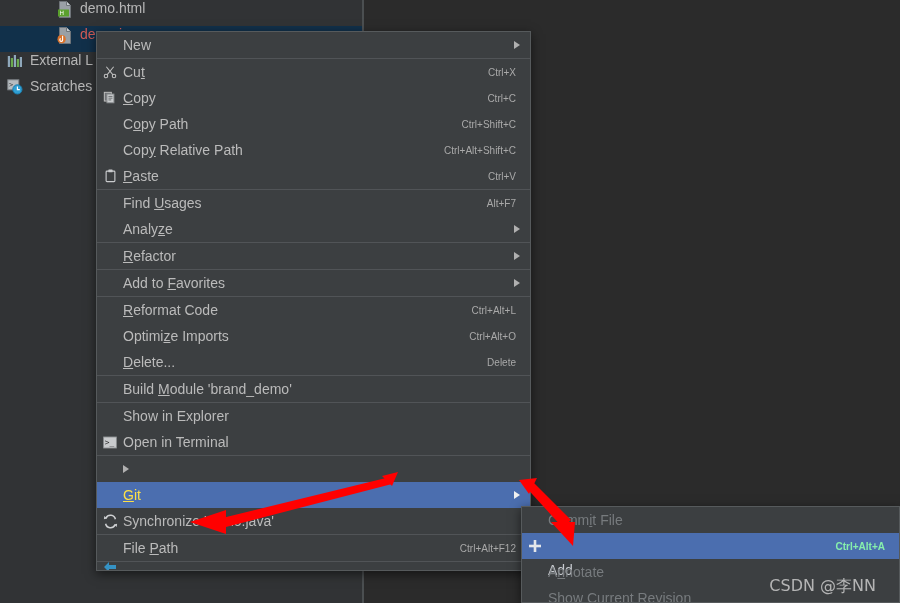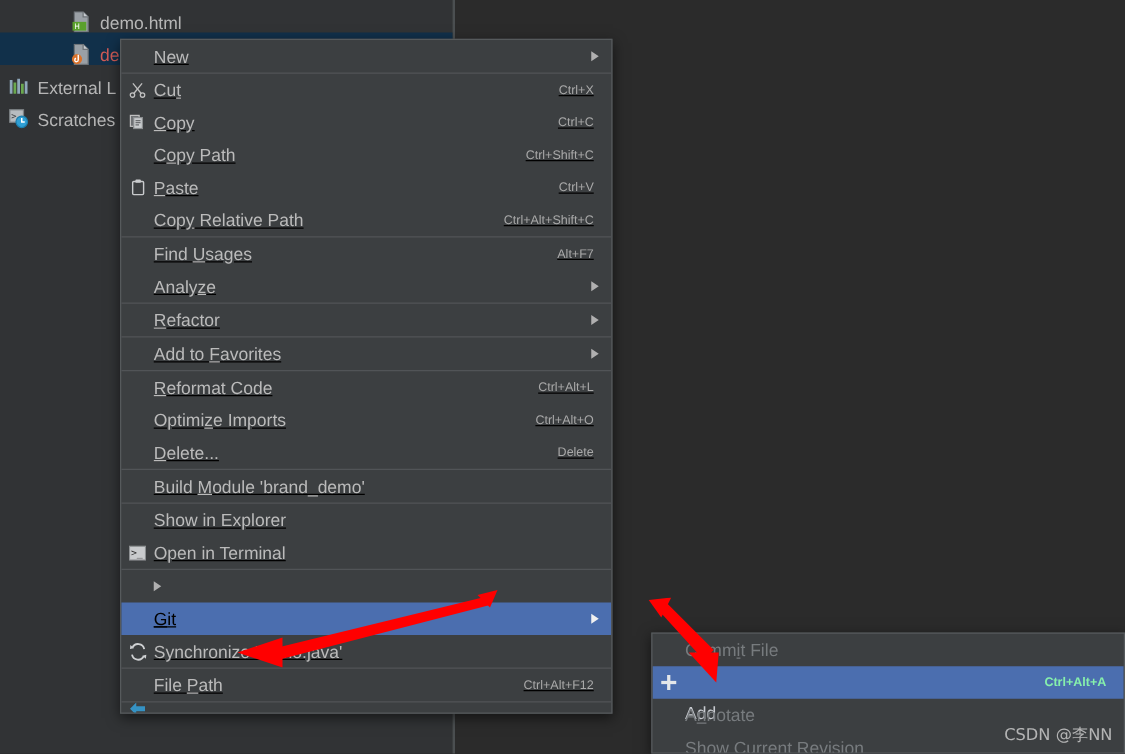--- a/index.html
+++ b/index.html
@@ -22,21 +22,21 @@
     background:#4b4f51;
   }
   .editor-area {
     position:absolute; left:364px; top:0; right:0; height:603px;
     background:#2b2b2b;
   }
 
   
   .tree { position:absolute; left:0; top:0; width:362px; }
   .tree-row {
-    position:relative; height:26px; display:flex; align-items:flex-end;
+    position:relative; height:26px; display:flex; align-items:flex-start;
     font-size:14px; color:#bbbbbb; white-space:nowrap;
   }
   .tree-row.selected { background:#11304a; }
   .tree-row .tw-icon {
     width:18px; height:18px; margin-right:6px; flex:0 0 auto;
     display:flex; align-items:center; justify-content:center;
   }
   .tree-label { font-size:14px; }
   .tree-label.java { color:#cf5b56; }
   .tree-label.plain { color:#b6b6b6; }
@@ -45,35 +45,35 @@
   .indent-0 { padding-left:6px; }
 
   
   .menu {
     position:absolute;
     background:#3c3f41;
     border:1px solid #565a5c;
     box-shadow:0 3px 10px rgba(0,0,0,.55);
     padding:0;
   }
-  #main-menu { left:96px; top:31px; width:394px;text-decoration:underline; }
+  #main-menu { left:96px; top:31px; width:435px; }
   #git-submenu { left:521px; top:506px; width:379px; height:97px; overflow:hidden; }
 
   .mi {
     position:relative; height:26px; display:flex; align-items:center;
     font-size:14px; color:#bbbbbb; cursor:default; white-space:nowrap;
   }
   .mi .icon-slot {
     width:26px; flex:0 0 auto; display:flex; align-items:center; justify-content:center;
   }
   .mi .mi-label { flex:1 1 auto; }
   .mi .mi-accel { color:#a9a9a9; font-size:10px; padding-right:14px; }
   .mi .mi-arrow { padding-right:10px; display:flex; align-items:center; }
   .mi.selected { background:#4b6eaf; }
-  .mi.selected .mi-label, .mi.selected .mi-accel { color:#000000; }
+  .mi.selected .mi-label, .mi.selected .mi-accel { color:#fde047; }
   .mi.disabled .mi-label, .mi.disabled .mi-accel { color:#777b7e; }
   .mi.selected.disabled .mi-label { color:#c8cbd0;margin-top:47px; }
   .mi.selected.disabled .mi-accel { color:#86efac;font-weight:bold; }
   .mi .mn { text-decoration:underline; }
 
   .mi-sep { height:1px; background:#515457; margin:0; }
 
   .arrow-tri {
     width:0;height:0;border-left:6px solid #b0b0b0;
     border-top:4px solid transparent;border-bottom:4px solid transparent;
@@ -81,22 +81,22 @@
   .mi.selected .arrow-tri { border-left-color:#f0f0f0; }
 
   
   .clip-bottom { overflow:hidden; }
 
   
   .anno { position:absolute; pointer-events:none; }
 
   
   .watermark {
-    position:absolute; right:10px; bottom:6px;
-    font-size:13px; color:#c9c9c9; opacity:.85;
+    position:absolute; right:24px; bottom:6px;
+    font-size:16px; color:#c9c9c9; opacity:.85;
     font-family:"DejaVu Sans", sans-serif;
   }
 </style>
 </head>
 <body>
 
 <div id="ide">
 
   <div class="project-panel"></div>
   <div class="panel-divider"></div>
@@ -183,33 +183,33 @@
         </span>
         <span class="mi-label"><span class="mn">C</span>opy</span>
         <span class="mi-accel">Ctrl+C</span>
       </div>
       <div class="mi">
         <span class="icon-slot"></span>
         <span class="mi-label">C<span class="mn">o</span>py Path</span>
         <span class="mi-accel">Ctrl+Shift+C</span>
       </div>
       <div class="mi">
+        <span class="icon-slot"></span>
+        <span class="mi-label">Cop<span class="mn">y</span> Relative Path</span>
+        <span class="mi-accel">Ctrl+Alt+Shift+C</span>
+      </div>
+      <div class="mi">
         <span class="icon-slot">
           <svg width="13" height="14" viewBox="0 0 14 16">
         <rect x="2" y="2.5" width="10" height="12" rx="1" fill="none" stroke="#c9cbcd" stroke-width="1.3"></rect>
         <rect x="4.6" y="0.7" width="4.8" height="3" rx="0.6" fill="#c9cbcd"></rect>
           </svg>
         </span>
         <span class="mi-label"><span class="mn">P</span>aste</span>
         <span class="mi-accel">Ctrl+V</span>
-      </div>
-      <div class="mi">
-        <span class="icon-slot"></span>
-        <span class="mi-label">Cop<span class="mn">y</span> Relative Path</span>
-        <span class="mi-accel">Ctrl+Alt+Shift+C</span>
       </div>
       <div class="mi-sep"></div>
       <div class="mi">
         <span class="icon-slot"></span>
         <span class="mi-label">Find <span class="mn">U</span>sages</span>
         <span class="mi-accel">Alt+F7</span>
       </div>
       <div class="mi">
         <span class="icon-slot"></span>
         <span class="mi-label">Analy<span class="mn">z</span>e</span>

